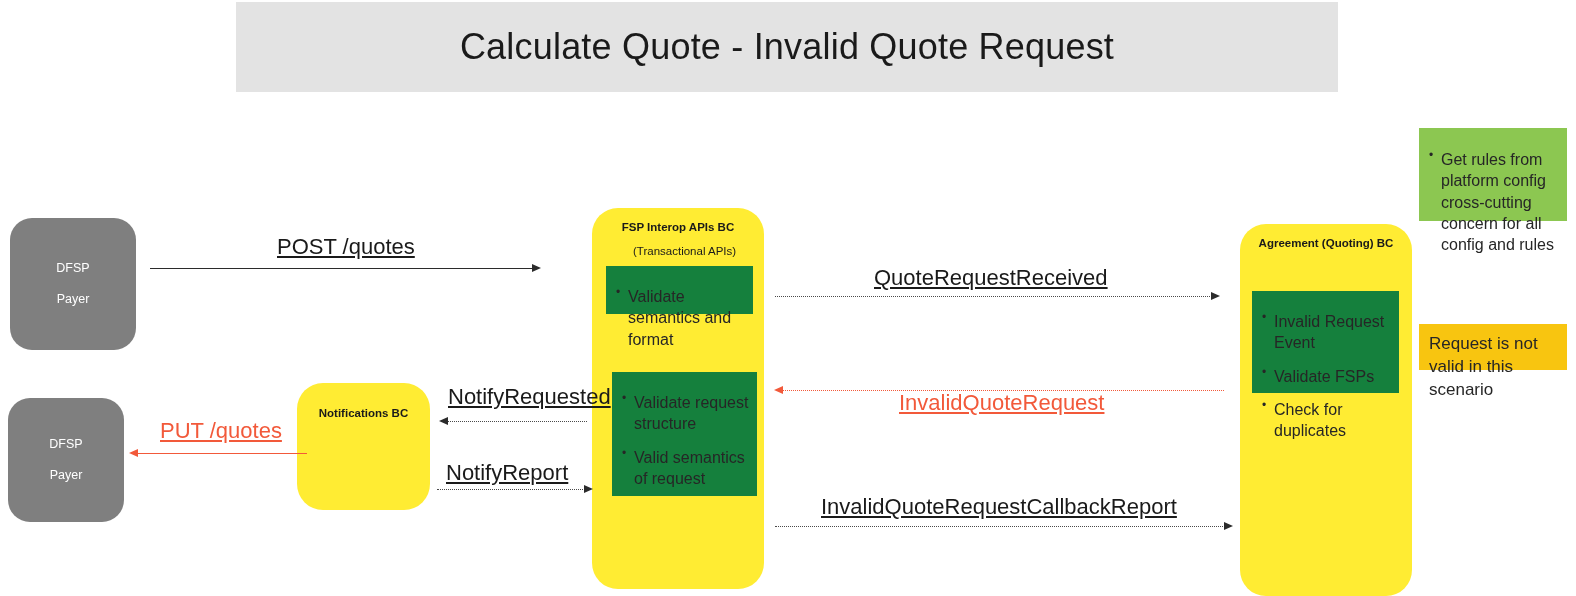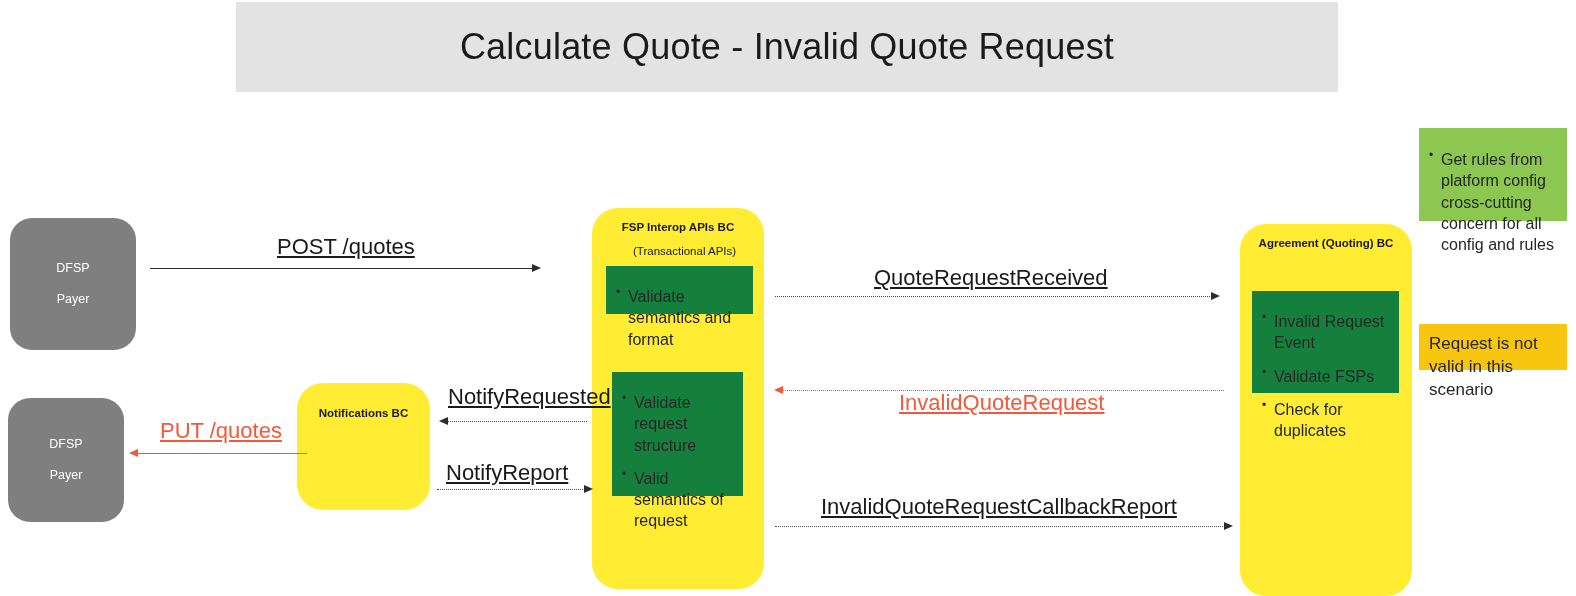--- a/index.html
+++ b/index.html
@@ -203,21 +203,21 @@
     <div class="bc-title" style="top:13px;">FSP Interop APIs BC</div>
     <div class="bc-sub" style="top:37px;">(Transactional APIs)</div>
   </div>
 
   <div class="note-gray" style="left:606px; top:266px; width:147px; height:48px;">
     <ul class="bullets">
       <li>Validate semantics and format</li>
     </ul>
   </div>
 
-  <div class="note-gray" style="left:612px; top:372px; width:131px; height:124px;">
+  <div class="note-gray" style="left:612px; top:372px; width:145px; height:124px;">
     <ul class="bullets">
       <li>Validate request structure</li>
       <li>Valid semantics of request</li>
     </ul>
   </div>
 
   <div class="bc-box" style="left:297px; top:383px; width:133px; height:127px;">
     <div class="bc-title" style="top:0;margin-top:24px;">Notifications BC</div>
   </div>
 

